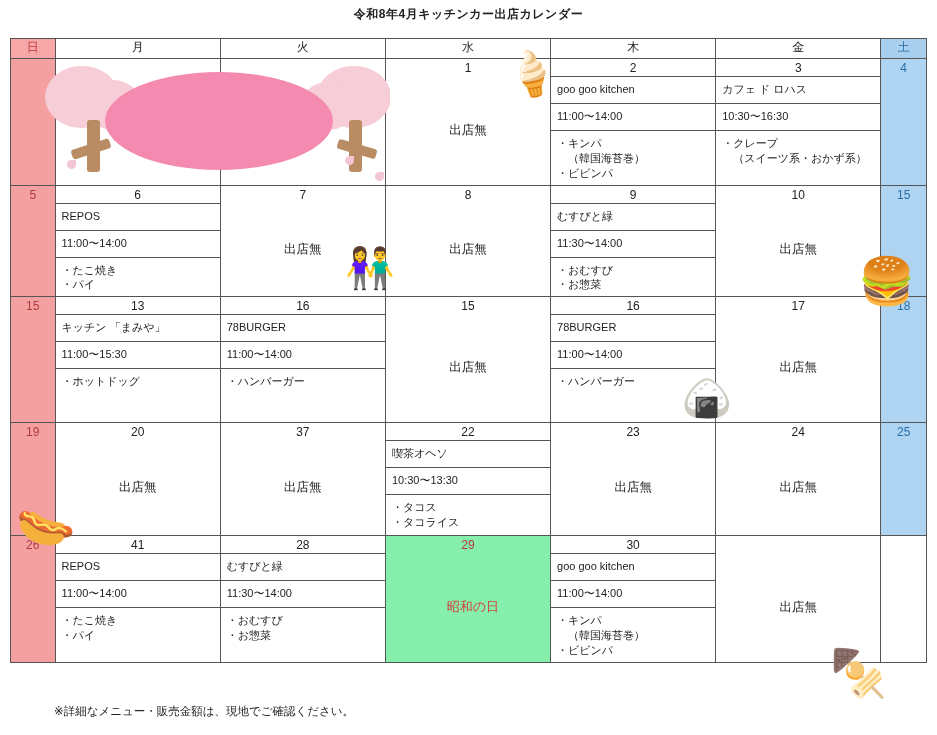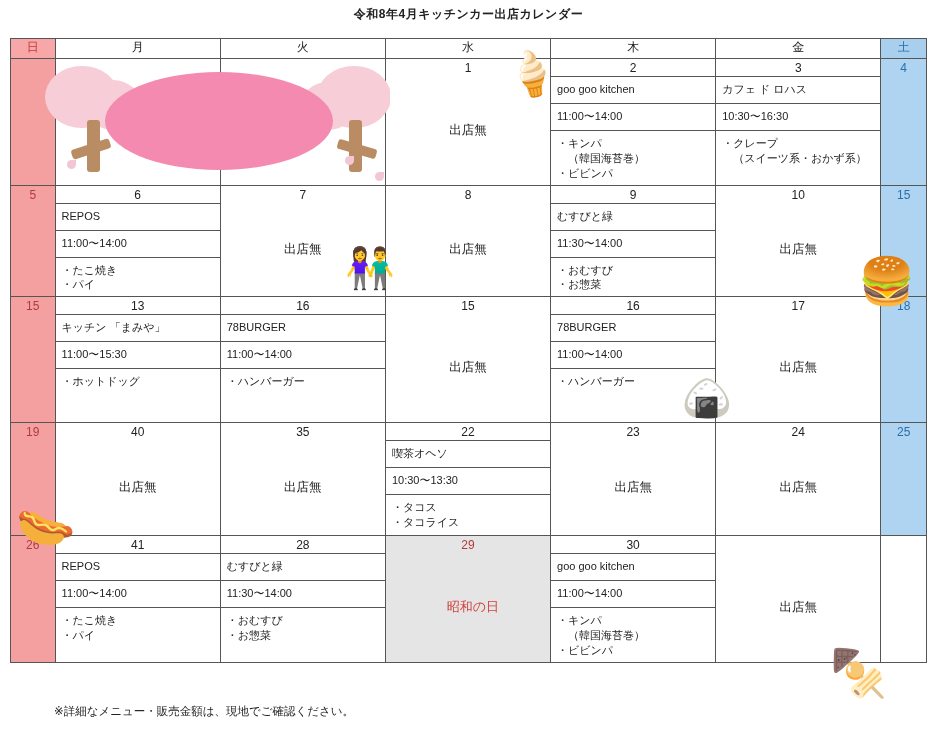--- a/index.html
+++ b/index.html
@@ -45,21 +45,21 @@
     font-weight:normal;
     text-align:center;
     vertical-align:middle;
     background:#fff;
   }
   thead th.sun{background:#f7a7a7;color:#c23b3b;}
   thead th.sat{background:#a9cfef;color:#2a6fa8;}
 
   td.sun-cell{background:#f4a0a0;}
   td.sat-cell{background:#aed4f2;}
-  td.holiday-cell{background:#e5e5e5;}
+  td.holiday-cell{background:#86efac;}
 
   .daynum{
     font-size:12px;
     text-align:center;
     padding-top:1px;
     height:16px;
     line-height:16px;
   }
   .sun-cell .daynum{color:#b23b3b;}
   .sat-cell .daynum{color:#2a6fa8;}
@@ -318,27 +318,27 @@
           <div class="empty-body"></div>
         </td>
       </tr>
 
       <tr class="r4">
         <td class="sun-cell">
           <div class="daynum">19</div>
           <div class="empty-body"></div>
         </td>
         <td>
-          <div class="daynum">40</div>
-          <div class="cellbody">
-              <div class="closed">出店無</div>
-            </div>
-        </td>
-        <td>
-          <div class="daynum">35</div>
+          <div class="daynum">20</div>
+          <div class="cellbody">
+              <div class="closed">出店無</div>
+            </div>
+        </td>
+        <td>
+          <div class="daynum">37</div>
           <div class="cellbody">
               <div class="closed">出店無</div>
             </div>
         </td>
         <td>
           <div class="daynum">22</div>
           <div class="sub shopname">喫茶オヘソ</div>
           <div class="sub hours">10:30〜13:30</div>
           <div class="sub menu">・タコス
 ・タコライス</div>

